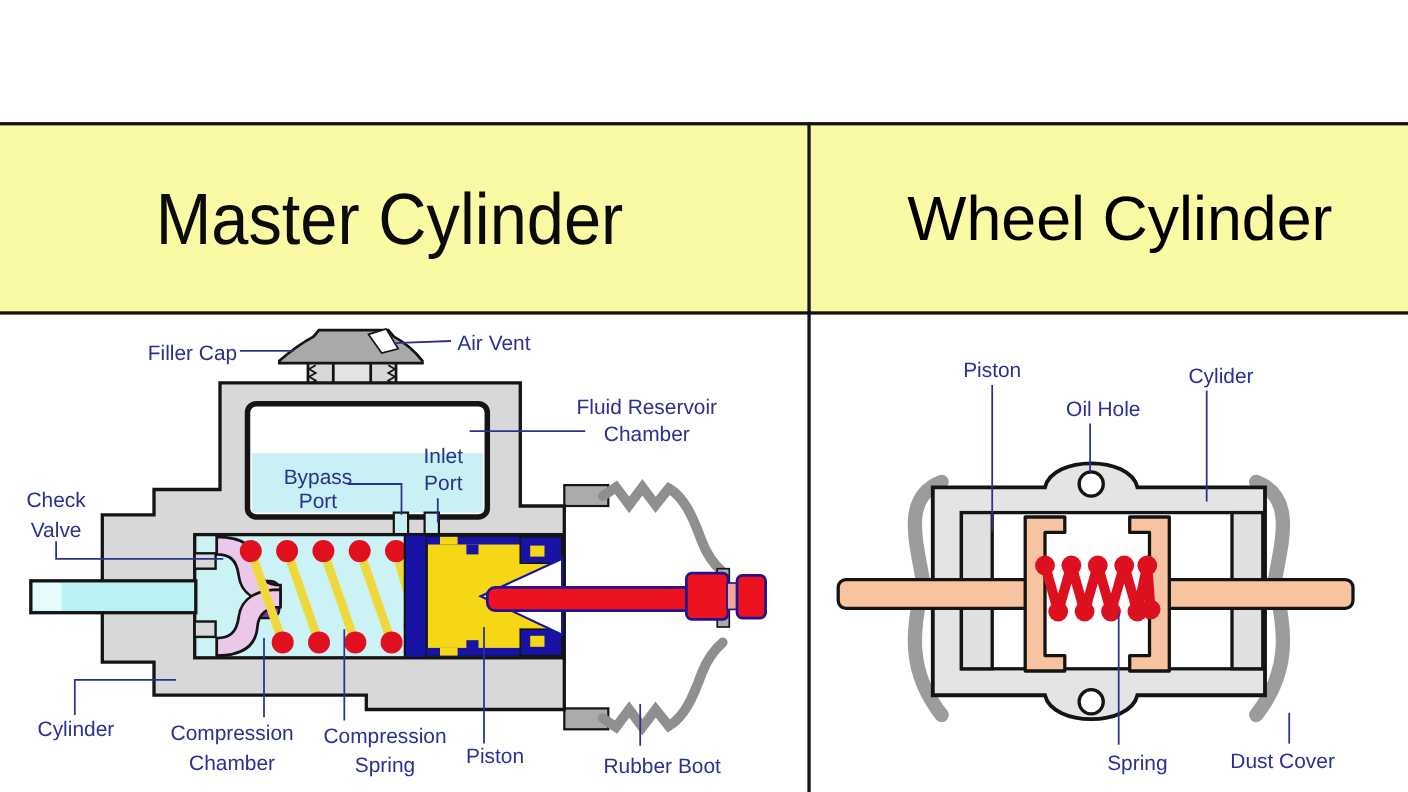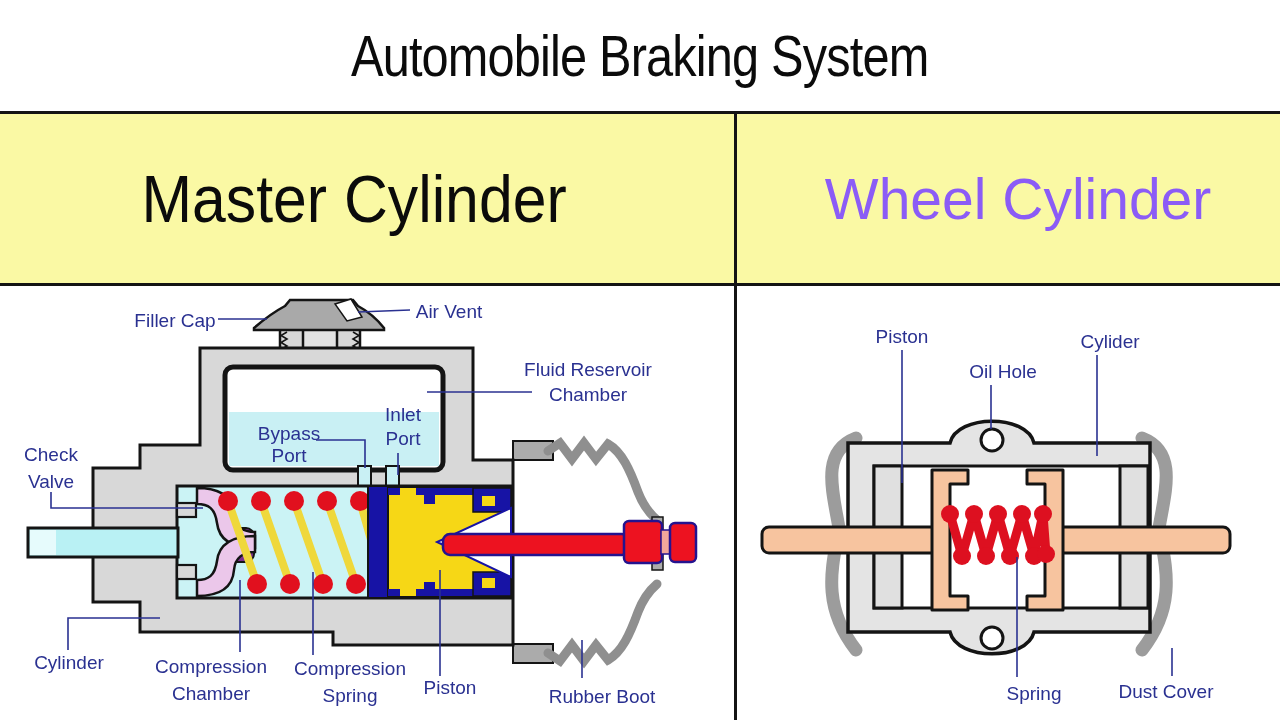--- a/index.html
+++ b/index.html
@@ -9,34 +9,31 @@
           display:flex;align-items:center;justify-content:center;}
   .title{font-size:58px;color:#0b0b0b;letter-spacing:-1px;
          transform:scaleX(.84);transform-origin:center;white-space:nowrap;}
   .banner{position:absolute;left:0;top:111px;width:1280px;height:175px;
           background:#faf9a4;border-top:3px solid #141414;border-bottom:3px solid #141414;
           box-sizing:border-box;display:flex;gap:48px;}
   .banner-cell{display:flex;align-items:center;justify-content:center;height:100%;}
   .banner-cell.left{width:734px;}
   .banner-cell.right{width:543px;}
   .heading-master{font-size:66px;color:#0b0b0b;transform:scaleX(.92);white-space:nowrap;}
-  .heading-wheel{font-size:57px;color:#8b5cf6;white-space:nowrap;}
+  .heading-wheel{font-size:57px;color:#000000;white-space:nowrap;}
   .vdivider{position:absolute;left:734px;top:111px;width:3px;height:609px;background:#141414;}
   .diagram-svg{position:absolute;left:0;top:287px;width:1280px;height:433px;}
   .lbl{font-family:"Liberation Sans",sans-serif;font-size:19px;fill:#2a3191;text-anchor:middle;}
   .leader{stroke:#2a3191;stroke-width:1.6;fill:none;}
 </style>
 </head>
 <body>
 
 <div class="page">
 
-  <div class="header">
-    <div class="title">Automobile Braking System</div>
-  </div>
 
   <div class="banner">
     <div class="banner-cell left">
       <span class="heading-master">Master Cylinder</span>
     </div>
     <div class="banner-cell right">
       <span class="heading-wheel">Wheel Cylinder</span>
     </div>
   </div>
 

